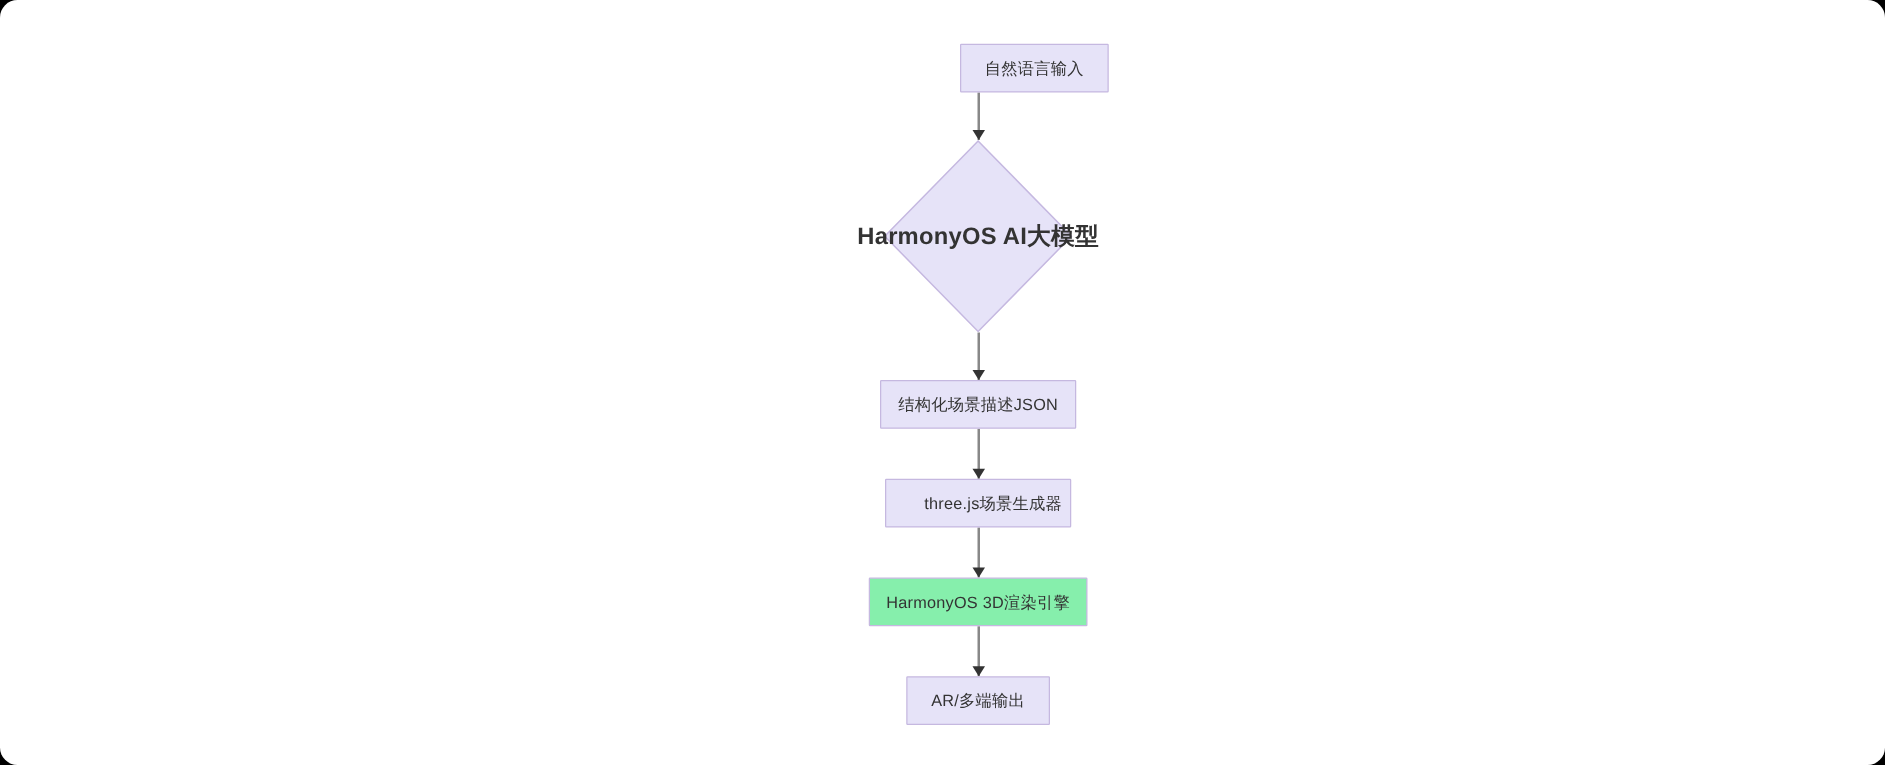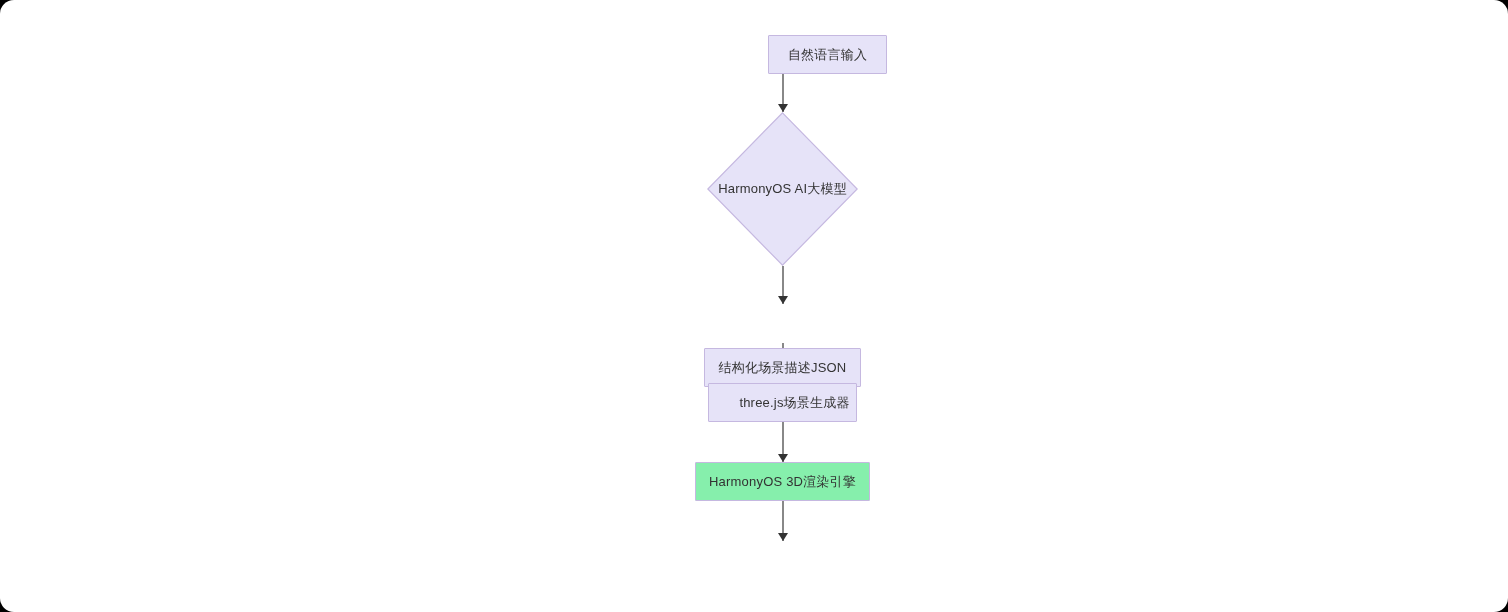--- a/index.html
+++ b/index.html
@@ -59,23 +59,24 @@
     position: absolute;
     left: 0;
     top: 0;
     width: 100%;
     height: 100%;
   }
   .diamond-label {
     position: relative;
     z-index: 2;
     color: #333333;
-    font-size: 13px;
+    font-size: 19px;
     letter-spacing: 0.2px;
     white-space: nowrap;
+    font-weight: bold;
   }
   .conn {
     position: absolute;
   }
   .conn-line {
     position: absolute;
     width: 1.6px;
     background: #888888;
     left: 0;
     top: 0;
@@ -116,23 +117,26 @@
       </div>
       <div class="node rect" style="left: 723px; top: 35px; width: 119px; height: 39px; background: rgb(230, 227, 248); border-color: rgb(197, 184, 224); color: rgb(51, 51, 51); margin-left: 45px;">
         <span class="node-label">自然语言输入</span>
       </div>
       <div class="diamond-wrap" style="left: 707px; top: 112px; width: 151px; height: 154px;">
         <svg class="diamond-shape" viewBox="0 0 151 154" preserveAspectRatio="none">
           <polygon points="75.5,0.8 150.2,77 75.5,153.2 0.8,77" fill="#e6e3f8" stroke="#c5b8e0" stroke-width="1.2"></polygon>
         </svg>
         <span class="diamond-label" style="color: rgb(51, 51, 51);">HarmonyOS AI大模型</span>
       </div>
-      <div class="node rect" style="left: 704px; top: 304px; width: 157px; height: 39px; background: rgb(230, 227, 248); border-color: rgb(197, 184, 224); color: rgb(51, 51, 51); margin-top: 44px;">
+      <div class="node rect" style="left: 704px; top: 304px; width: 157px; height: 39px; background: rgb(230, 227, 248); border-color: rgb(197, 184, 224); color: rgb(51, 51, 51);">
         <span class="node-label">结构化场景描述JSON</span>
       </div>
       <div class="node rect" style="left: 708px; top: 383px; width: 149px; height: 39px; background: rgb(230, 227, 248); border-color: rgb(197, 184, 224); color: rgb(51, 51, 51); padding-left: 24px;">
         <span class="node-label">three.js场景生成器</span>
       </div>
       <div class="node rect" style="left: 695px; top: 462px; width: 175px; height: 39px; background: #86efac; border-color: rgb(197, 184, 224); color: rgb(51, 51, 51);">
         <span class="node-label">HarmonyOS 3D渲染引擎</span>
       </div>
+      <div class="node rect" style="left: 725px; top: 541px; width: 115px; height: 39px; background: rgb(230, 227, 248); border-color: rgb(197, 184, 224); color: rgb(51, 51, 51);">
+        <span class="node-label">AR/多端输出</span>
+      </div>
     </div>
 </div>
 
 </body></html>

